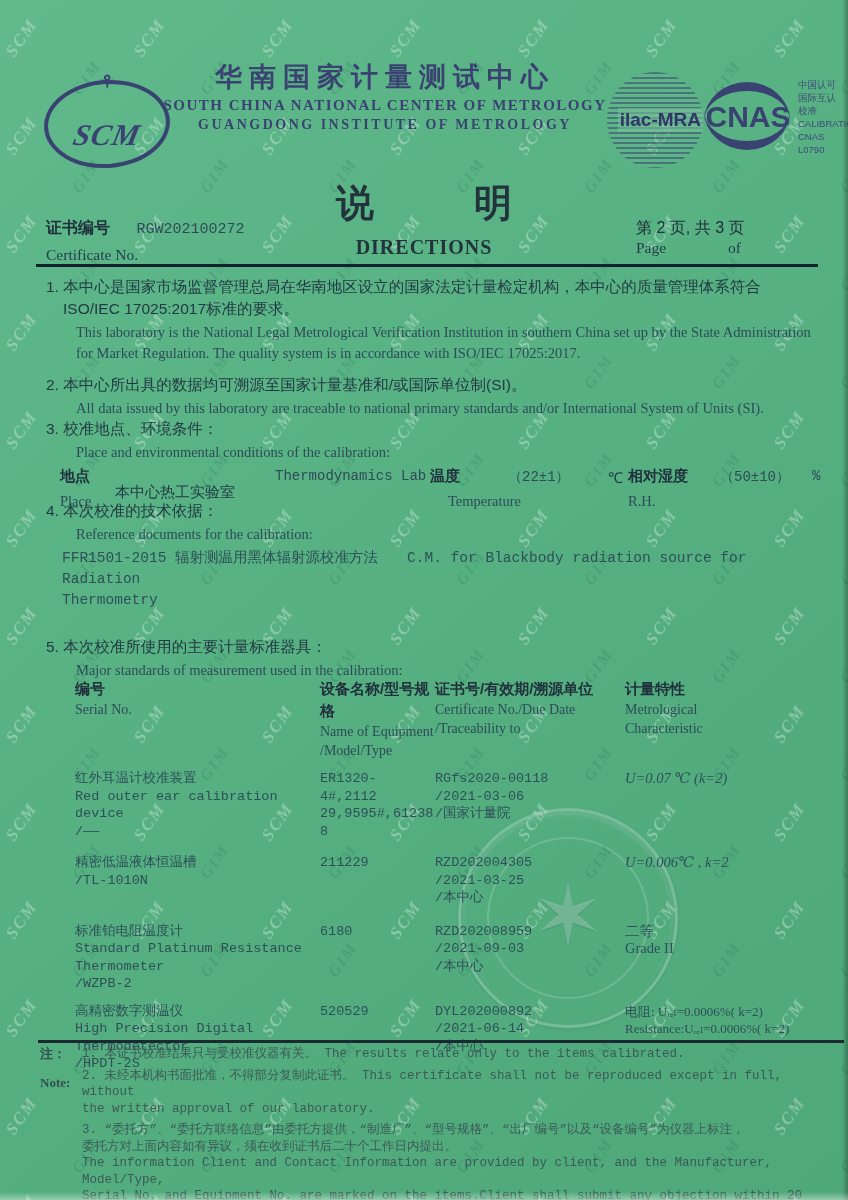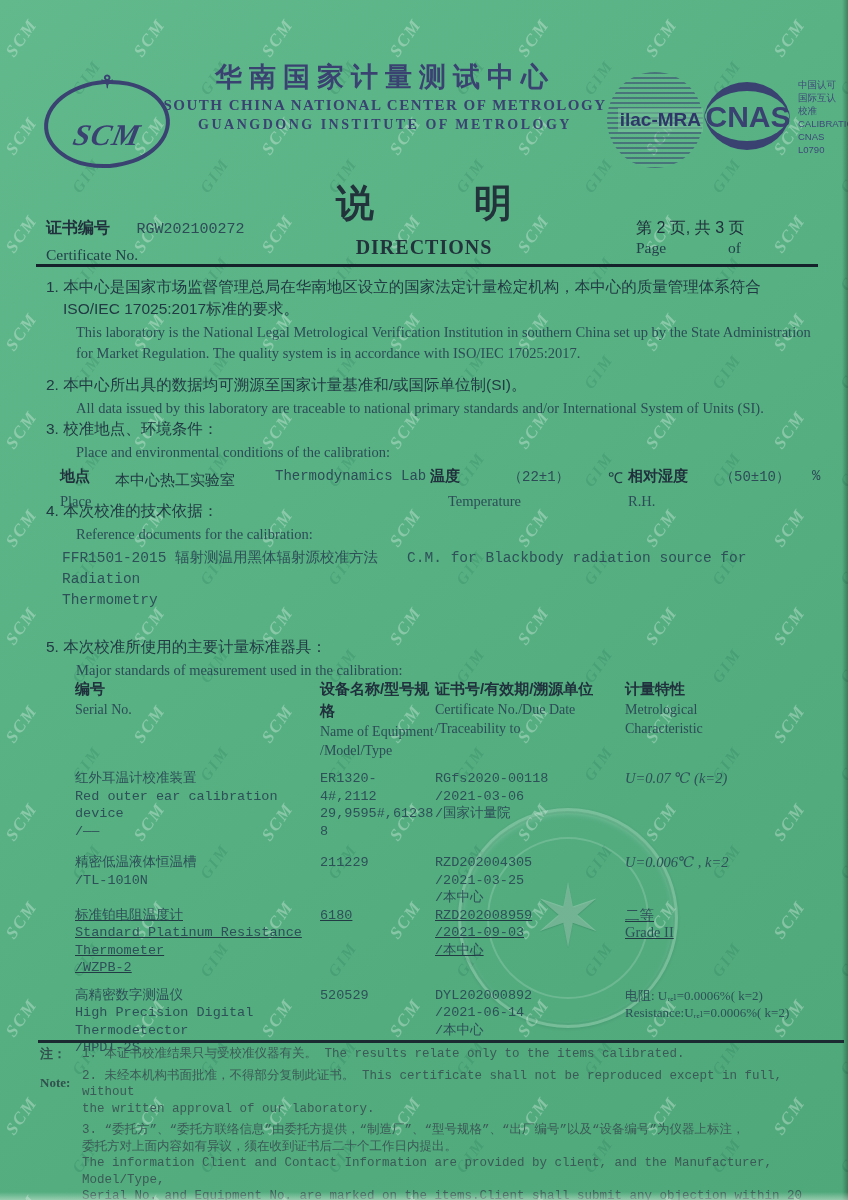--- a/index.html
+++ b/index.html
@@ -86,21 +86,21 @@
 
   
   .table{position:absolute;left:75px;top:678px;width:740px;z-index:2;}
   .trow{display:grid;grid-template-columns:245px 115px 190px 185px;column-gap:0;}
   .th-cn{font-size:15px;font-weight:bold;color:#20303c;line-height:22px;}
   .th-en{font-size:14px;color:#2d4c58;line-height:19px;font-family:"Liberation Serif",serif;
     white-space:pre-line;}
   .tcell{font-size:13.5px;line-height:17.5px;color:#2e5059;white-space:pre-line;
     font-family:"Liberation Mono","DejaVu Sans Mono",monospace;padding-right:8px;}
   .tcell.metro{font-family:"Liberation Serif","DejaVu Serif",serif;font-size:14.5px;font-style:italic;}
-  .r1{margin-top:10px;} .r2m{margin-top:14px;} .r3m{text-decoration:underline;} .r4m{margin-top:10px;}
+  .r1{margin-top:10px;} .r2m{margin-top:14px;} .r3m{margin-top:16px;} .r4m{margin-top:10px;}
 
   
   .notes{position:absolute;left:40px;top:1046px;width:800px;z-index:2;
     font-size:13px;line-height:16px;color:#3c5a57;}
   .notes-label{position:absolute;left:0;top:0;width:40px;font-weight:bold;color:#31504e;}
   .notes-label .en{position:absolute;top:29px;left:0;font-family:"Liberation Serif",serif;font-weight:bold;}
   .notes-body{margin-left:42px;}
   .note-item{white-space:pre-line;margin-bottom:5px;font-family:"Liberation Mono","DejaVu Sans Mono",monospace;font-size:12.5px;line-height:16.5px;}
 
   
@@ -183,21 +183,21 @@
   <div class="sec" id="sec2">
     <div class="sec-cn">2. 本中心所出具的数据均可溯源至国家计量基准和/或国际单位制(SI)。</div>
     <div class="sec-en">All data issued by this laboratory are traceable to national primary standards and/or International System of Units (SI).</div>
   </div>
 
   <div class="sec" id="sec3">
     <div class="sec-cn">3. 校准地点、环境条件：</div>
     <div class="sec-en">Place and environmental conditions of the calibration:</div>
     <div class="env">
       <span class="b" style="left:0;top:0;">地点</span>
-      <span style="left:55px;top:4px;">本中心热工实验室</span>
+      <span style="left:55px;top:16px;">本中心热工实验室</span>
       <span class="v" style="left:215px;top:1px;">Thermodynamics Lab</span>
       <span class="b" style="left:370px;top:0;">温度</span>
       <span class="v" style="left:448px;top:1px;">（22±1）</span>
       <span style="left:548px;top:0;">℃</span>
       <span class="b" style="left:568px;top:0;">相对湿度</span>
       <span class="v" style="left:660px;top:1px;">（50±10）</span>
       <span class="v" style="left:752px;top:1px;">%</span>
       <span class="r2" style="left:0;">Place</span>
       <span class="r2" style="left:388px;text-align:center;">Temperature</span>
       <span class="r2" style="left:568px;">R.H.</span>

